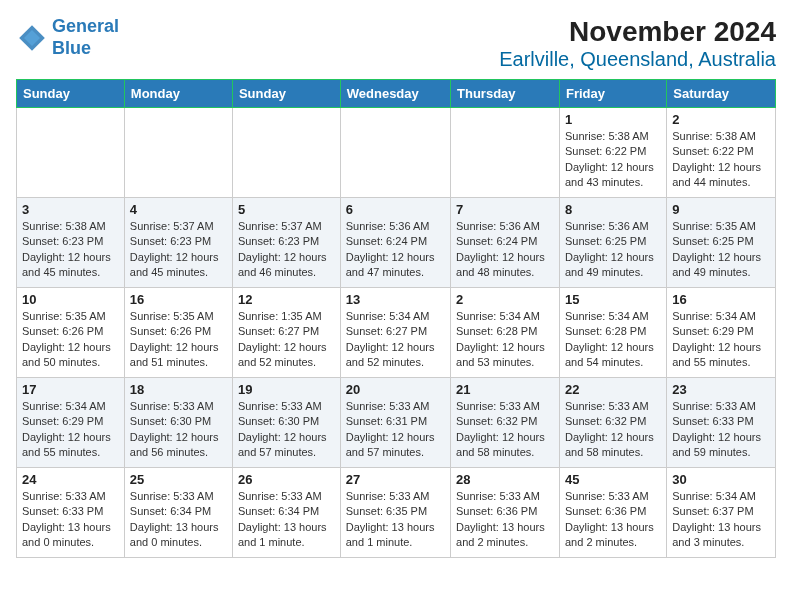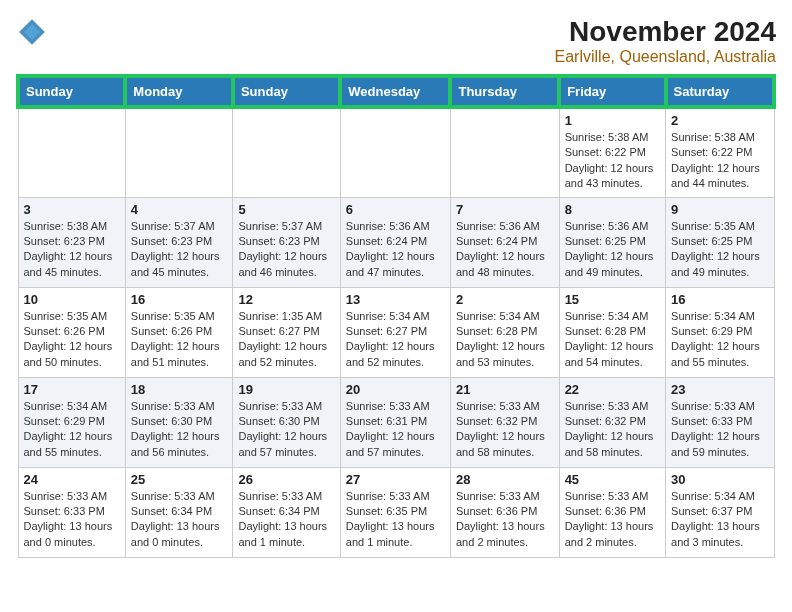--- a/index.html
+++ b/index.html
@@ -36,36 +36,36 @@
     }
     .title-section {
       text-align: right;
     }
     .month-year {
       font-size: 28px;
       font-weight: bold;
       color: #222;
     }
     .location {
-      font-size: 16px;
-      color: #a16207;
+      font-size: 20px;
+      color: #0369a1;
     }
     .calendar {
       width: 100%;
       border-collapse: collapse;
       font-size: 11px;
     }
     .calendar th {
       background-color: #2a7ab8;
       color: #fff;
       text-align: left;
       padding: 6px 6px;
       font-size: 13px;
       font-weight: bold;
-      border: 4px solid #22c55e;
+      border: 1px solid #22c55e;
     }
     .calendar td {
       border: 1px solid #ccc;
       vertical-align: top;
       padding: 4px 5px;
       width: 113px;
       height: 90px;
       background: #fff;
     }
     .calendar tr:nth-child(even) td {
@@ -89,20 +89,24 @@
   </style>
 </head>
 <body>
 
 <div class="header-section">
   <div class="logo">
     <svg class="logo-icon" viewBox="0 0 40 40">
       <polygon points="20,4 36,20 20,36 4,20" fill="#2a7ab8" opacity="0.85"></polygon>
       <polygon points="20,10 30,20 20,30 10,20" fill="#5aa8e0" opacity="0.7"></polygon>
     </svg>
+    <div class="logo-text">
+      <div><span>General</span></div>
+      <div><span style="color:#2a7ab8">Blue</span></div>
+    </div>
   </div>
   <div class="title-section">
     <div class="month-year">November 2024</div>
     <div class="location">Earlville, Queensland, Australia</div>
   </div>
 </div>
 
 <table class="calendar">
   <thead>
     <tr>

